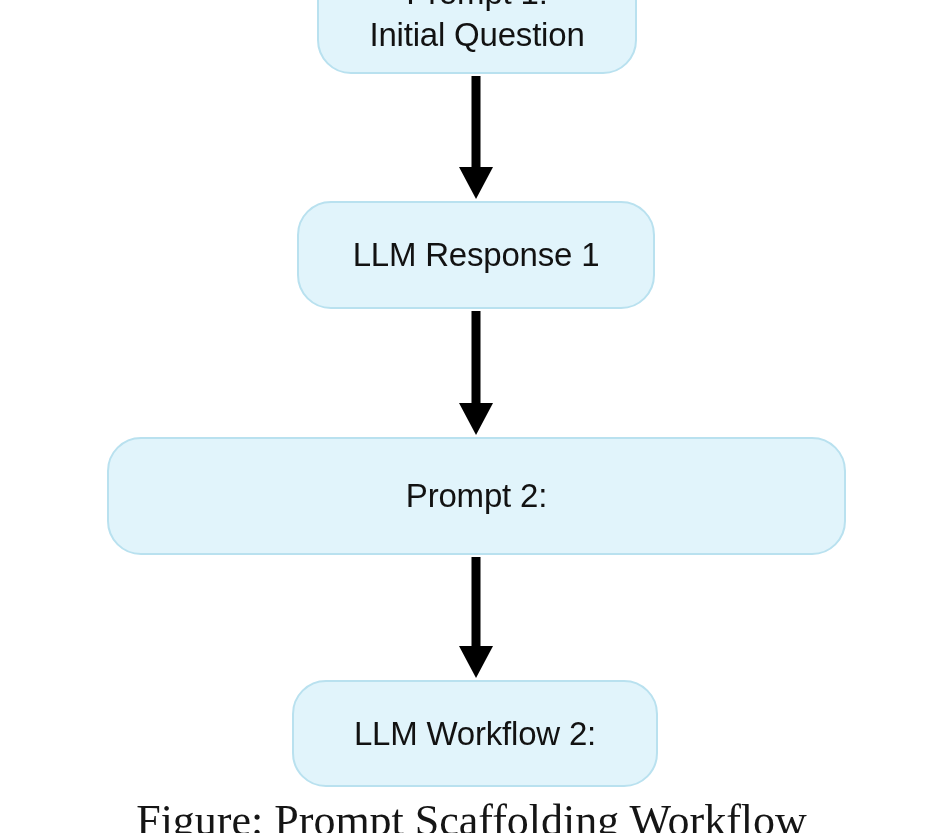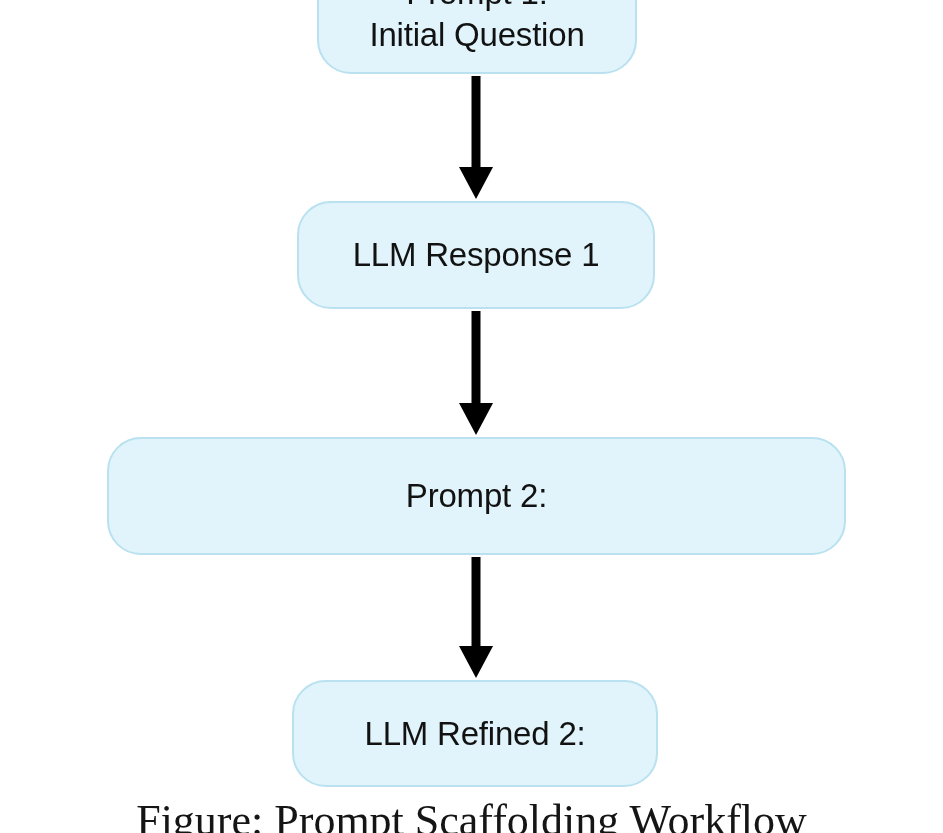--- a/index.html
+++ b/index.html
@@ -128,18 +128,18 @@
   <div class="node" id="node-prompt2">
     <span class="line">Prompt 2:</span>
   </div>
 
   <svg class="arrow" id="arrow-3" width="943" height="833">
     <line class="shaft" x1="476" y1="557" x2="476" y2="649"></line>
     <polygon class="head" points="459,646 493,646 476,678"></polygon>
   </svg>
 
   <div class="node" id="node-response2">
-    <span class="line">LLM Refined 2:</span>
+    <span class="line">LLM Workflow 2:</span>
   </div>
 
   <div id="caption">Figure: Prompt Scaffolding Workflow</div>
 
 </div>
 
 </body></html>

